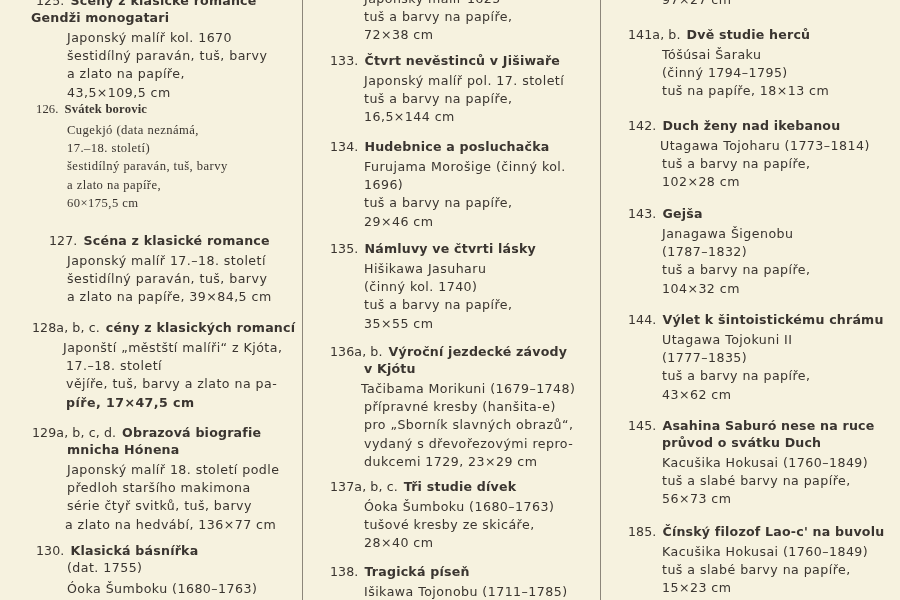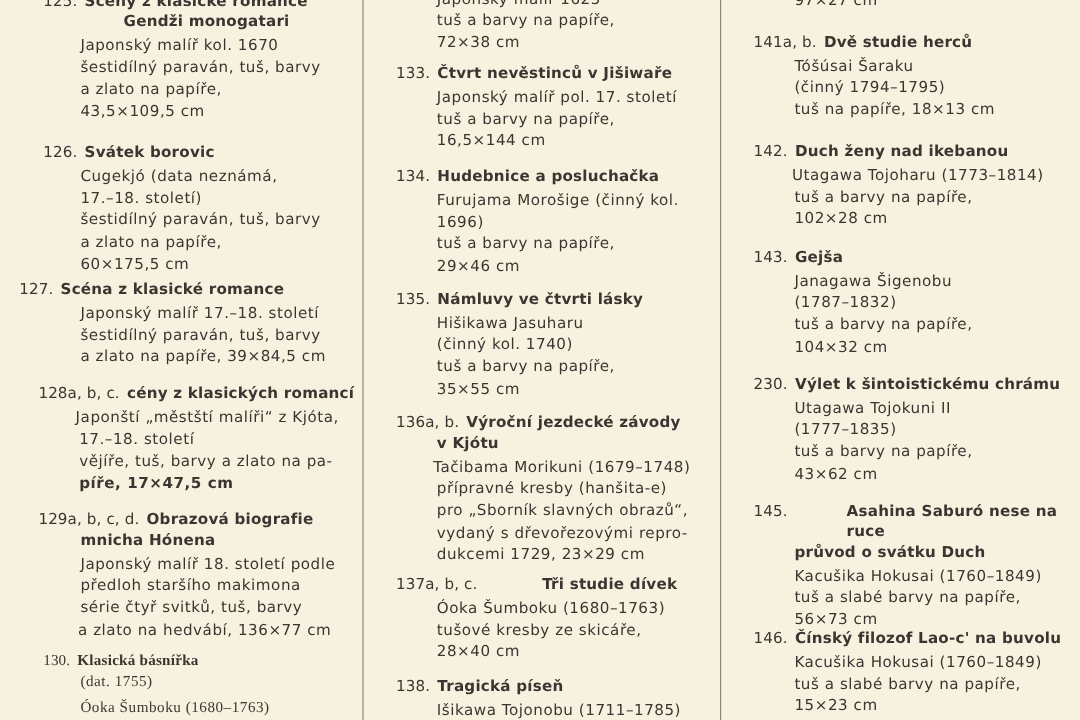--- a/index.html
+++ b/index.html
@@ -80,45 +80,45 @@
   <div class="divider divider-1"></div>
   <div class="divider divider-2"></div>
 
   <div class="col col-1">
 
     <div class="entry" style="top:-8px;">
       <div class="entry-head" style="padding-left:36px;">
         <span class="entry-num">125.</span>
         <span class="entry-title">Scény z klasické romance</span>
       </div>
-      <div class="title-cont" style="padding-left:103px;">Gendži monogatari</div>
+      <div class="title-cont" style="padding-left:31px;">Gendži monogatari</div>
       <div class="entry-body" style="padding-left:67px;">
         <div class="line">Japonský malíř kol. 1670</div>
         <div class="line">šestidílný paraván, tuš, barvy</div>
         <div class="line">a zlato na papíře,</div>
         <div class="line">43,5×109,5 cm</div>
       </div>
     </div>
 
-    <div class="entry" style="top:118px;">
+    <div class="entry" style="top:101px;font-family:Liberation Serif, serif;">
       <div class="entry-head" style="padding-left:36px;">
         <span class="entry-num">126.</span>
         <span class="entry-title">Svátek borovic</span>
       </div>
       <div class="entry-body" style="padding-left:67px;">
         <div class="line">Cugekjó (data neznámá,</div>
         <div class="line">17.–18. století)</div>
         <div class="line">šestidílný paraván, tuš, barvy</div>
         <div class="line">a zlato na papíře,</div>
         <div class="line">60×175,5 cm</div>
       </div>
     </div>
 
     <div class="entry" style="top:232px;">
-      <div class="entry-head" style="padding-left:16px;">
+      <div class="entry-head" style="padding-left:49px;">
         <span class="entry-num">127.</span>
         <span class="entry-title">Scéna z klasické romance</span>
       </div>
       <div class="entry-body" style="padding-left:67px;">
         <div class="line">Japonský malíř 17.–18. století</div>
         <div class="line">šestidílný paraván, tuš, barvy</div>
         <div class="line">a zlato na papíře, 39×84,5 cm</div>
       </div>
     </div>
 
@@ -142,21 +142,21 @@
       </div>
       <div class="title-cont" style="padding-left:67px;">mnicha Hónena</div>
       <div class="entry-body" style="padding-left:67px;">
         <div class="line">Japonský malíř 18. století podle</div>
         <div class="line">předloh staršího makimona</div>
         <div class="line">série čtyř svitků, tuš, barvy</div>
         <div class="line" style="padding-left:-2px;margin-left:-2px;">a zlato na hedvábí, 136×77 cm</div>
       </div>
     </div>
 
-    <div class="entry" style="top:542px;font-family:Liberation Serif, serif;">
+    <div class="entry" style="top:542px;">
       <div class="entry-head" style="padding-left:36px;">
         <span class="entry-num">130.</span>
         <span class="entry-title">Klasická básnířka</span>
       </div>
       <div style="padding-left:67px;">
         <div class="line">(dat. 1755)</div>
         <div class="line" style="margin-top:3px;">Óoka Šumboku (1680–1763)</div>
       </div>
     </div>
   </div>
@@ -218,21 +218,21 @@
       <div class="entry-body" style="padding-left:58px;">
         <div class="line">Tačibama Morikuni (1679–1748)</div>
         <div class="line" style="padding-left:3px;">přípravné kresby (hanšita-e)</div>
         <div class="line" style="padding-left:3px;">pro „Sborník slavných obrazů“,</div>
         <div class="line" style="padding-left:3px;">vydaný s dřevořezovými repro-</div>
         <div class="line" style="padding-left:3px;">dukcemi 1729, 23×29 cm</div>
       </div>
     </div>
 
     <div class="entry" style="top:478px;">
-      <div class="entry-head" style="padding-left:27px;gap:48px;">
+      <div class="entry-head" style="padding-left:27px;">
         <span class="entry-num">137a, b, c.</span>
         <span class="entry-title">Tři studie dívek</span>
       </div>
       <div class="entry-body" style="padding-left:61px;">
         <div class="line">Óoka Šumboku (1680–1763)</div>
         <div class="line">tušové kresby ze skicáře,</div>
         <div class="line">28×40 cm</div>
       </div>
     </div>
 
@@ -287,47 +287,47 @@
       <div class="entry-body" style="padding-left:61px;">
         <div class="line">Janagawa Šigenobu</div>
         <div class="line">(1787–1832)</div>
         <div class="line">tuš a barvy na papíře,</div>
         <div class="line">104×32 cm</div>
       </div>
     </div>
 
     <div class="entry" style="top:311px;">
       <div class="entry-head" style="padding-left:27px;">
-        <span class="entry-num">230.</span>
+        <span class="entry-num">144.</span>
         <span class="entry-title">Výlet k šintoistickému chrámu</span>
       </div>
       <div class="entry-body" style="padding-left:61px;">
         <div class="line">Utagawa Tojokuni II</div>
         <div class="line">(1777–1835)</div>
         <div class="line">tuš a barvy na papíře,</div>
         <div class="line">43×62 cm</div>
       </div>
     </div>
 
     <div class="entry" style="top:417px;">
-      <div class="entry-head" style="padding-left:27px;gap:43px;">
+      <div class="entry-head" style="padding-left:27px;">
         <span class="entry-num">145.</span>
         <span class="entry-title">Asahina Saburó nese na ruce</span>
       </div>
       <div class="title-cont" style="padding-left:61px;">průvod o svátku Duch</div>
       <div class="entry-body" style="padding-left:61px;">
         <div class="line">Kacušika Hokusai (1760–1849)</div>
         <div class="line">tuš a slabé barvy na papíře,</div>
         <div class="line">56×73 cm</div>
       </div>
     </div>
 
     <div class="entry" style="top:523px;">
       <div class="entry-head" style="padding-left:27px;">
-        <span class="entry-num">146.</span>
+        <span class="entry-num">185.</span>
         <span class="entry-title">Čínský filozof Lao-c' na buvolu</span>
       </div>
       <div class="entry-body" style="padding-left:61px;">
         <div class="line">Kacušika Hokusai (1760–1849)</div>
         <div class="line">tuš a slabé barvy na papíře,</div>
         <div class="line">15×23 cm</div>
       </div>
     </div>
   </div>
 

